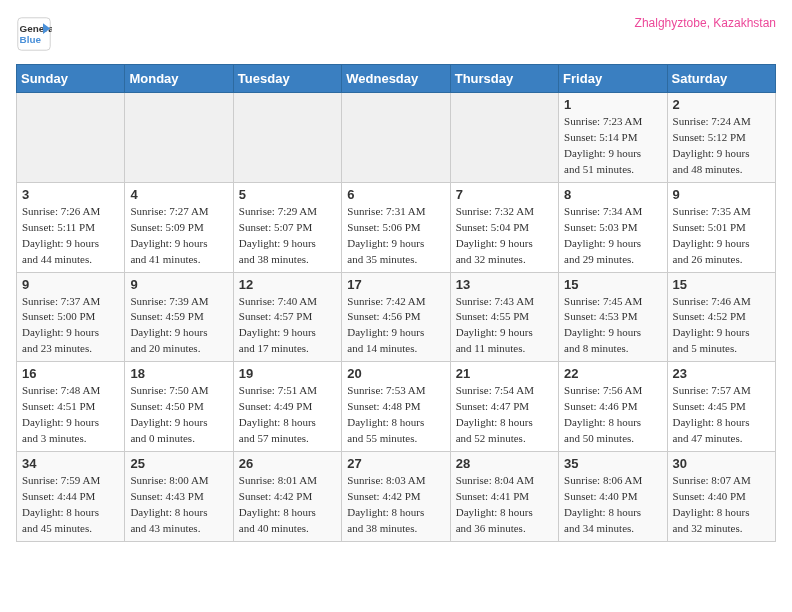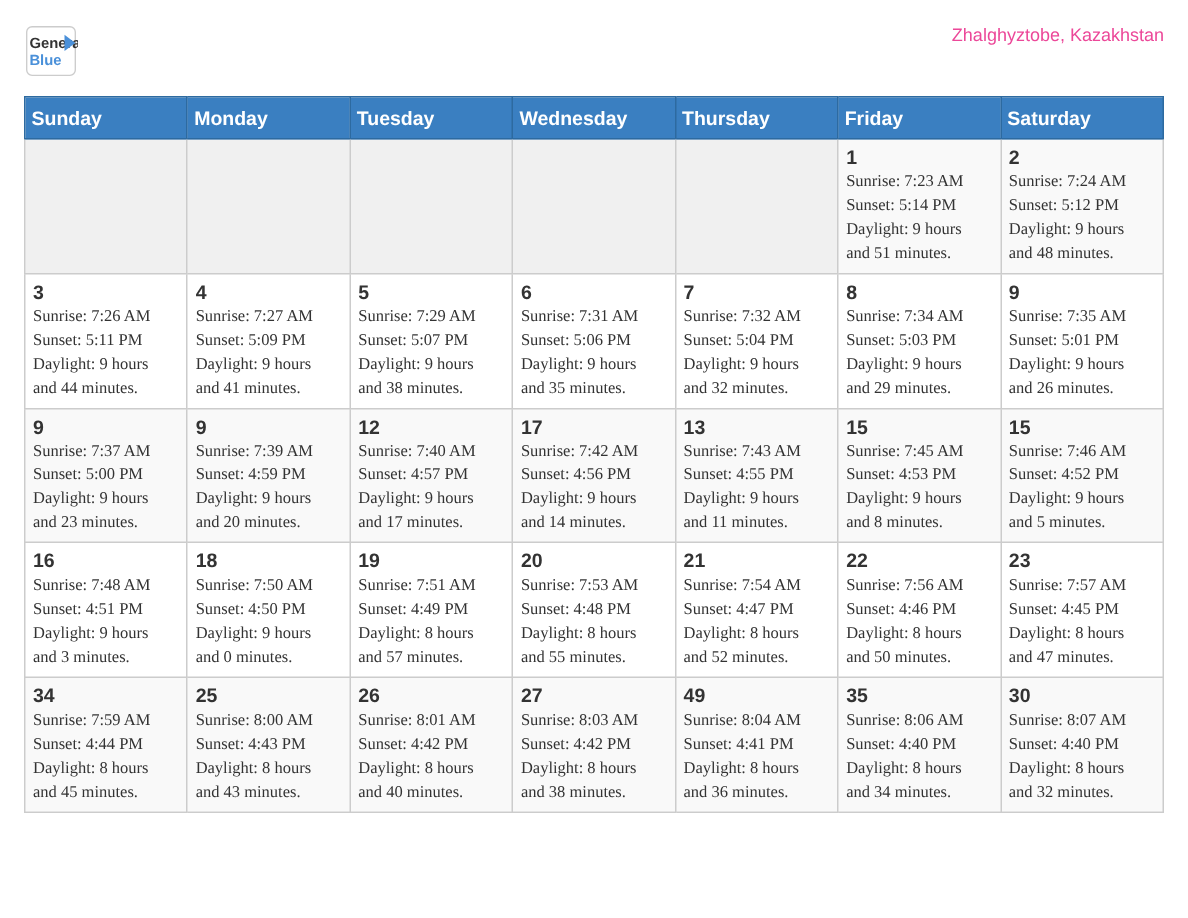--- a/index.html
+++ b/index.html
@@ -226,21 +226,21 @@
         </td>
         <td>
           <span class="day-num">26</span>
           <div class="day-info">Sunrise: 8:01 AM<br>Sunset: 4:42 PM<br>Daylight: 8 hours<br>and 40 minutes.</div>
         </td>
         <td>
           <span class="day-num">27</span>
           <div class="day-info">Sunrise: 8:03 AM<br>Sunset: 4:42 PM<br>Daylight: 8 hours<br>and 38 minutes.</div>
         </td>
         <td>
-          <span class="day-num">49</span>
+          <span class="day-num">28</span>
           <div class="day-info">Sunrise: 8:04 AM<br>Sunset: 4:41 PM<br>Daylight: 8 hours<br>and 36 minutes.</div>
         </td>
         <td>
           <span class="day-num">35</span>
           <div class="day-info">Sunrise: 8:06 AM<br>Sunset: 4:40 PM<br>Daylight: 8 hours<br>and 34 minutes.</div>
         </td>
         <td>
           <span class="day-num">30</span>
           <div class="day-info">Sunrise: 8:07 AM<br>Sunset: 4:40 PM<br>Daylight: 8 hours<br>and 32 minutes.</div>
         </td>

